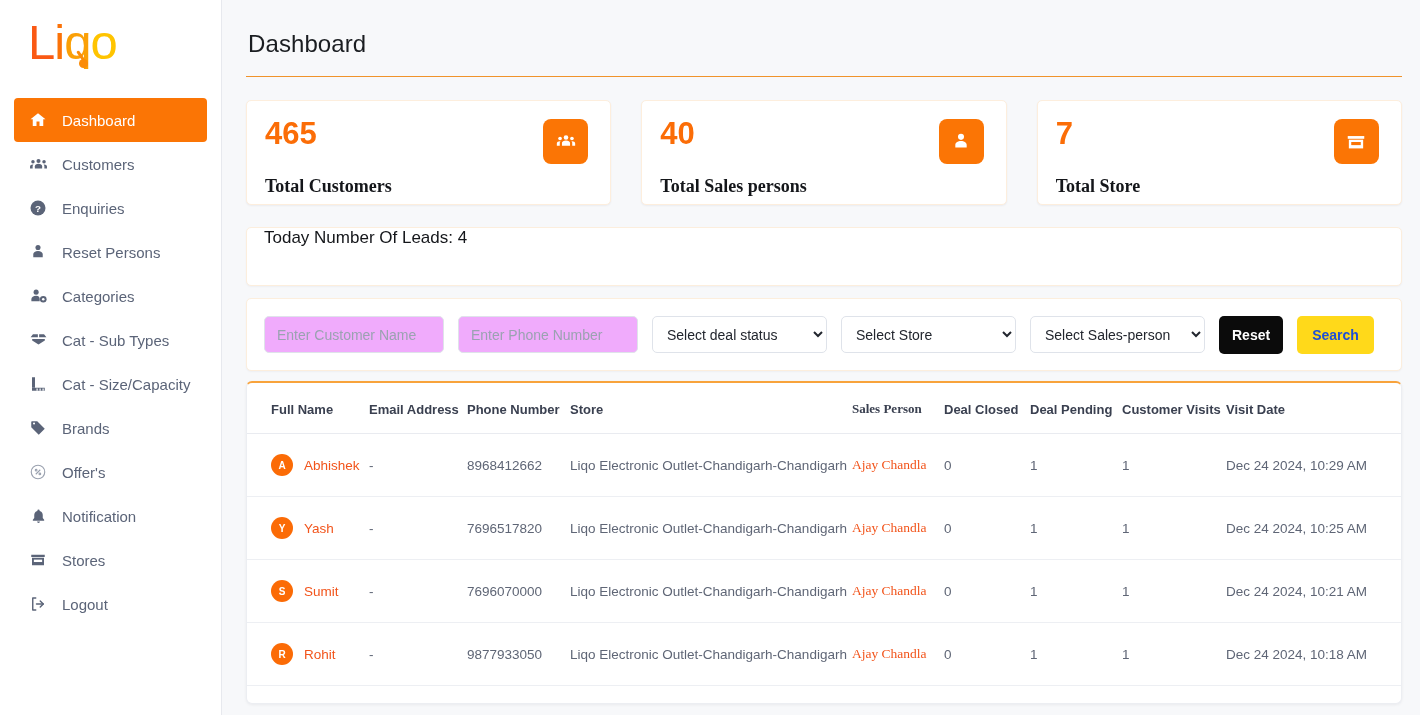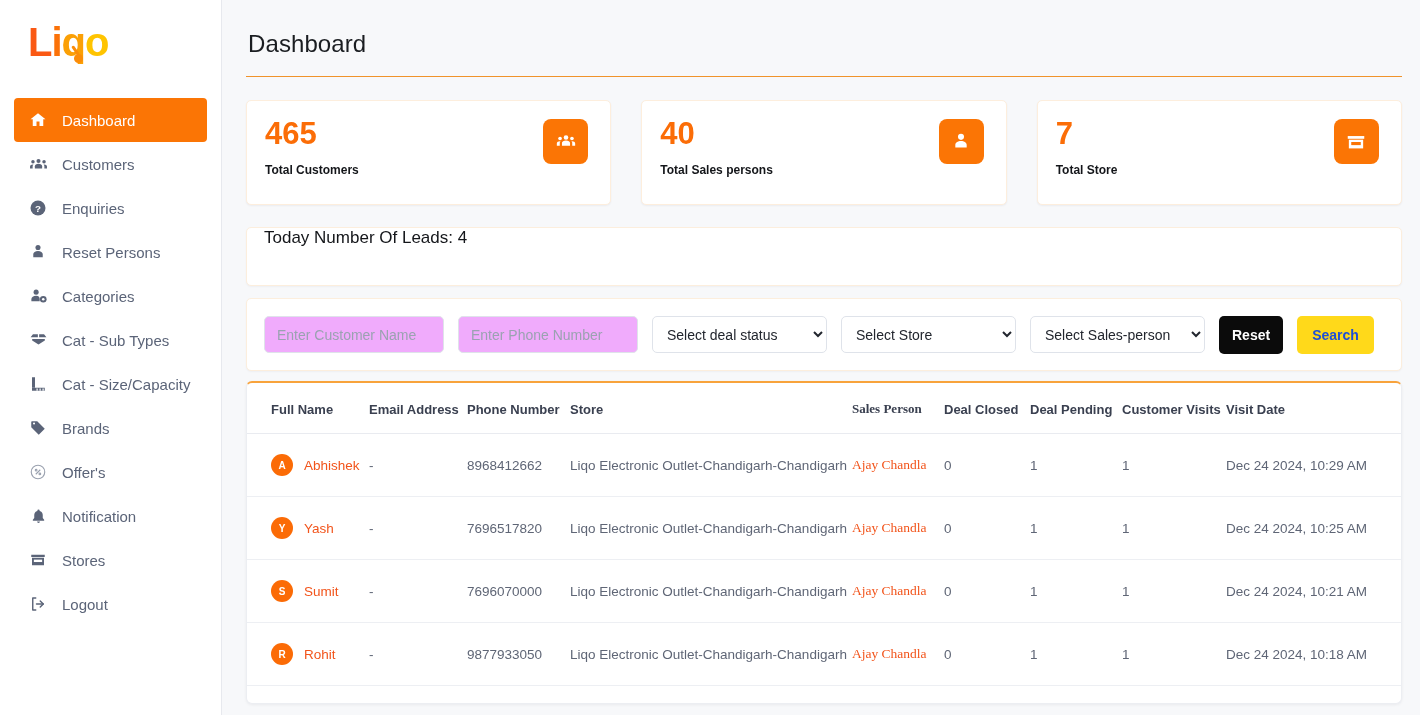--- a/index.html
+++ b/index.html
@@ -18,21 +18,21 @@
     border-right: 1px solid #e7e9ee;
     flex: 0 0 222px;
     position: relative;
   }
   .logo-wrap {
     height: 84px;
     display: flex; align-items: center;
     padding-left: 28px;
   }
   .logo {
-    font-size: 40px; font-weight: bold;
+    font-size: 49px; font-weight: normal;
     letter-spacing: -1px;
     position: relative;
     line-height: 1;
     display: inline-block;
   }
   .logo .l1 { color: #fa5914; }
   .logo .l2 { color: #fb7208; }
   .logo .l3 { color: #fba006; position: relative; display:inline-block; }
   .logo .l4 { color: #ffc400; }
   .logo .qdot {
@@ -111,24 +111,25 @@
     position: relative;
     box-shadow: 0 1px 2px rgba(20,20,40,.05);
   }
   .card-num {
     font-size: 31px;
     font-weight: bold;
     color: #fb6d07;
     line-height: 1;
   }
   .card-label {
-    margin-top: 14px;
-    font-size: 12px;
+    margin-top: 27px;
+    font-size: 18px;
     font-weight: bold;
     color: #14161a;
+    font-family: Liberation Serif, serif;
   }
   .card-icon {
     position: absolute;
     right: 22px; top: 18px;
     width: 45px; height: 45px;
     border-radius: 8px;
     background: #fb7505;
     display: flex; align-items: center; justify-content: center;
   }
   .card-icon svg { display:block; }

